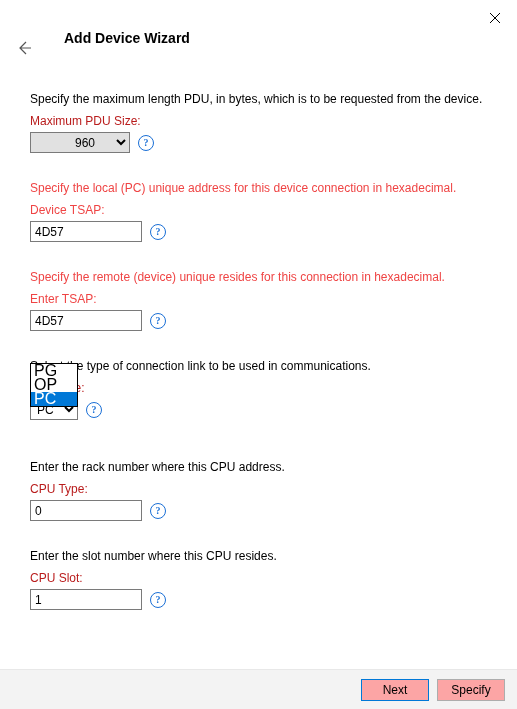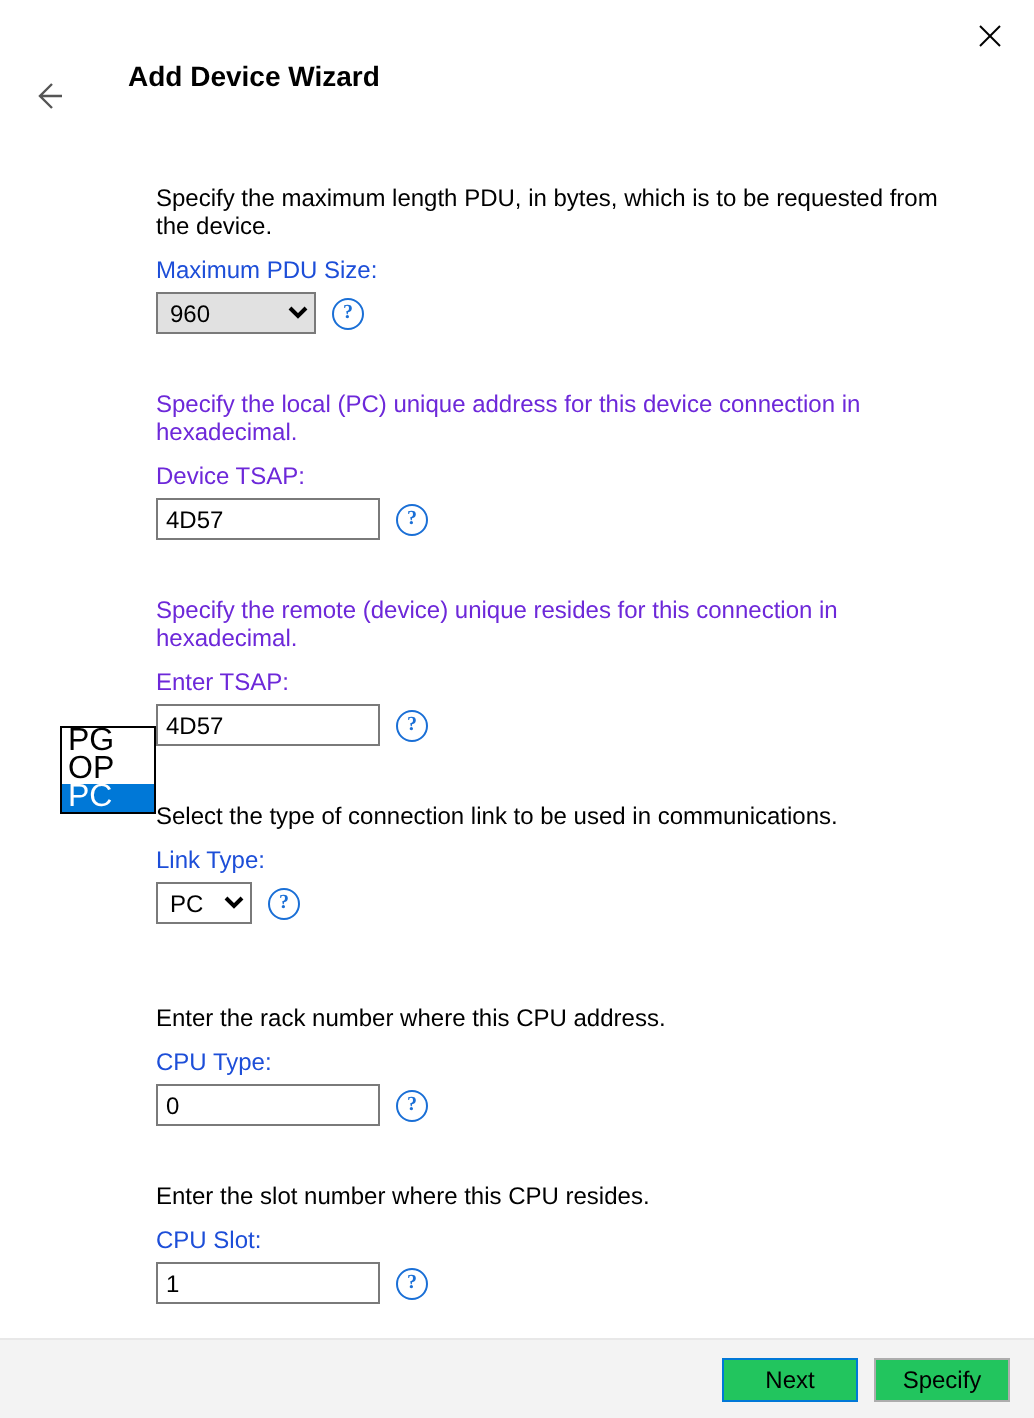--- a/index.html
+++ b/index.html
@@ -48,35 +48,35 @@
     top: 30px;
     left: 52px;
     font-size: 14px;
     font-weight: 700;
     margin-left: 12px;
   }
   .content {
     position: absolute;
     top: 92px;
     left: 30px;
-    right: 32px;
-    margin-left: 48px;
+    right: 18px;
   }
   .section { margin-bottom: 28px; }
   .desc { font-size: 12px; margin-bottom: 8px; color: #000; }
-  .desc.disabled, .label.disabled { color: #6d28d9; }
-  .label { font-size: 12px; margin-bottom: 4px; display: block; color: #1d4ed8; }
+  .desc.disabled, .label.disabled { color: #ef4444; }
+  .label { font-size: 12px; margin-bottom: 4px; display: block; color: #b91c1c; }
   .row { display: flex; align-items: center; gap: 8px; }
   select.wide-combo {
-    width: 80px;
+    width: 100px;
     height: 21px;
     font-size: 12px;
     border: 1px solid #7a7a7a;
     background: #e1e1e1;
-    padding: 0 2px;
+    padding: 0 18px;
+    text-align: right;
   }
   select.narrow-combo {
     width: 48px;
     height: 21px;
     font-size: 12px;
     border: 1px solid #7a7a7a;
     background: #fff;
     padding: 0 2px;
   }
   input.text-in {
@@ -135,21 +135,21 @@
     display: flex;
     align-items: center;
     justify-content: flex-end;
     padding-right: 12px;
     gap: 8px;
   }
   .btn {
     min-width: 68px;
     height: 22px;
     font-size: 12px;
-    background: #22c55e;
+    background: #fca5a5;
     border: 1px solid #adadad;
     cursor: pointer;
     padding: 0 10px;
     font-family: inherit;
   }
   .btn.primary {
     border: 1.5px solid #0078d7;
   }
 </style>
 </head>

